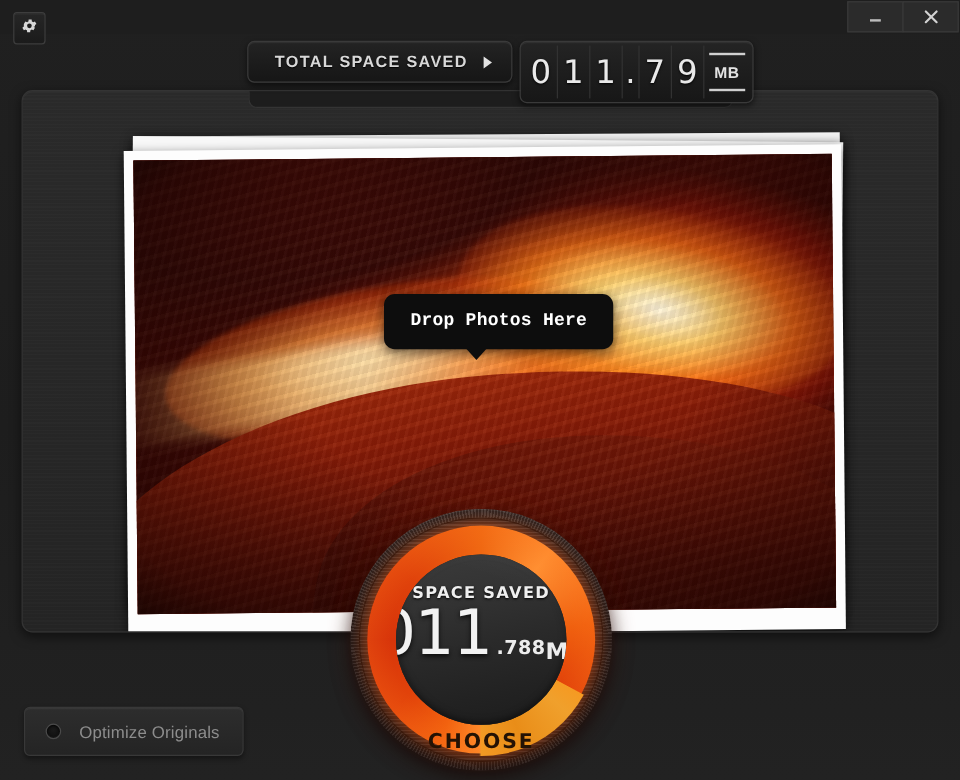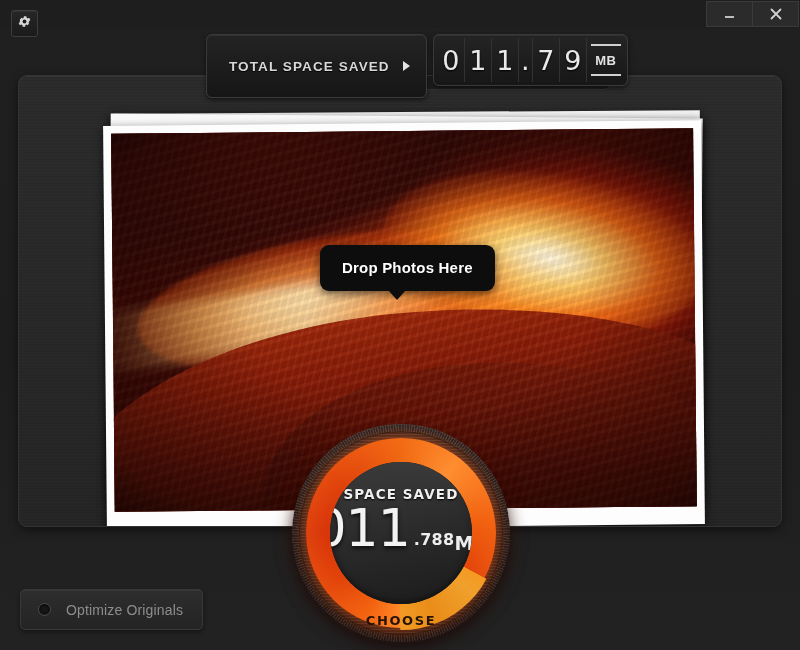--- a/index.html
+++ b/index.html
@@ -56,21 +56,21 @@
   .counter-wrap {
     position: absolute; left: 206px; top: 34px;
     height: 52px;
     display: flex; align-items: stretch;
     z-index: 20;
   }
   .counter-label {
     background: linear-gradient(180deg,#232323,#161616);
     border: 1px solid #3a3a3a;
     border-radius: 6px;
-    height: 64px;
+    height: 35px;
     display: flex; align-items: center;
     padding: 0 16px 0 22px;
     gap: 13px;
     box-shadow: 0 2px 5px rgba(0,0,0,.55), 0 1px 0 rgba(255,255,255,.06) inset;
     cursor: pointer;
   }
   .counter-label .txt {
     color: #d8d8d8;
     font-size: 13.5px;
     letter-spacing: 1.1px;
@@ -253,21 +253,21 @@
   .drop-tip .bubble {
     background: #0d0d0d;
     color: #ffffff;
     border-radius: 9px;
     padding: 14px 22px 15px 22px;
     font-size: 15px;
     font-weight: 700;
     letter-spacing: .2px;
     box-shadow: 0 3px 10px rgba(0,0,0,.6);
     white-space: nowrap;
-    font-family: Liberation Sans, sans-serif;
+    font-family: Liberation Mono, monospace;
   }
   .drop-tip .tail {
     position: absolute; left: 68px; bottom: -9px;
     width: 0; height: 0;
     border-left: 9px solid transparent;
     border-right: 9px solid transparent;
     border-top: 10px solid #0d0d0d;
   }
 
   
@@ -321,21 +321,21 @@
   }
   .choose-arc::after {
     content: "";
     position: absolute; inset: 26px;
     border-radius: 50%;
     background: #262626;
   }
   .choose-label {
     position: absolute; left: 0; right: 0; bottom: 14px;
     text-align: center;
-    font-size: 13px;
+    font-size: 17px;
     font-weight: 800;
     letter-spacing: 1.6px;
     color: #241204;
     z-index: 6;
     cursor: pointer;
     font-family: "DejaVu Sans", sans-serif;
   }
   .gauge-face {
     position: absolute; inset: 38px;
     border-radius: 50%;

